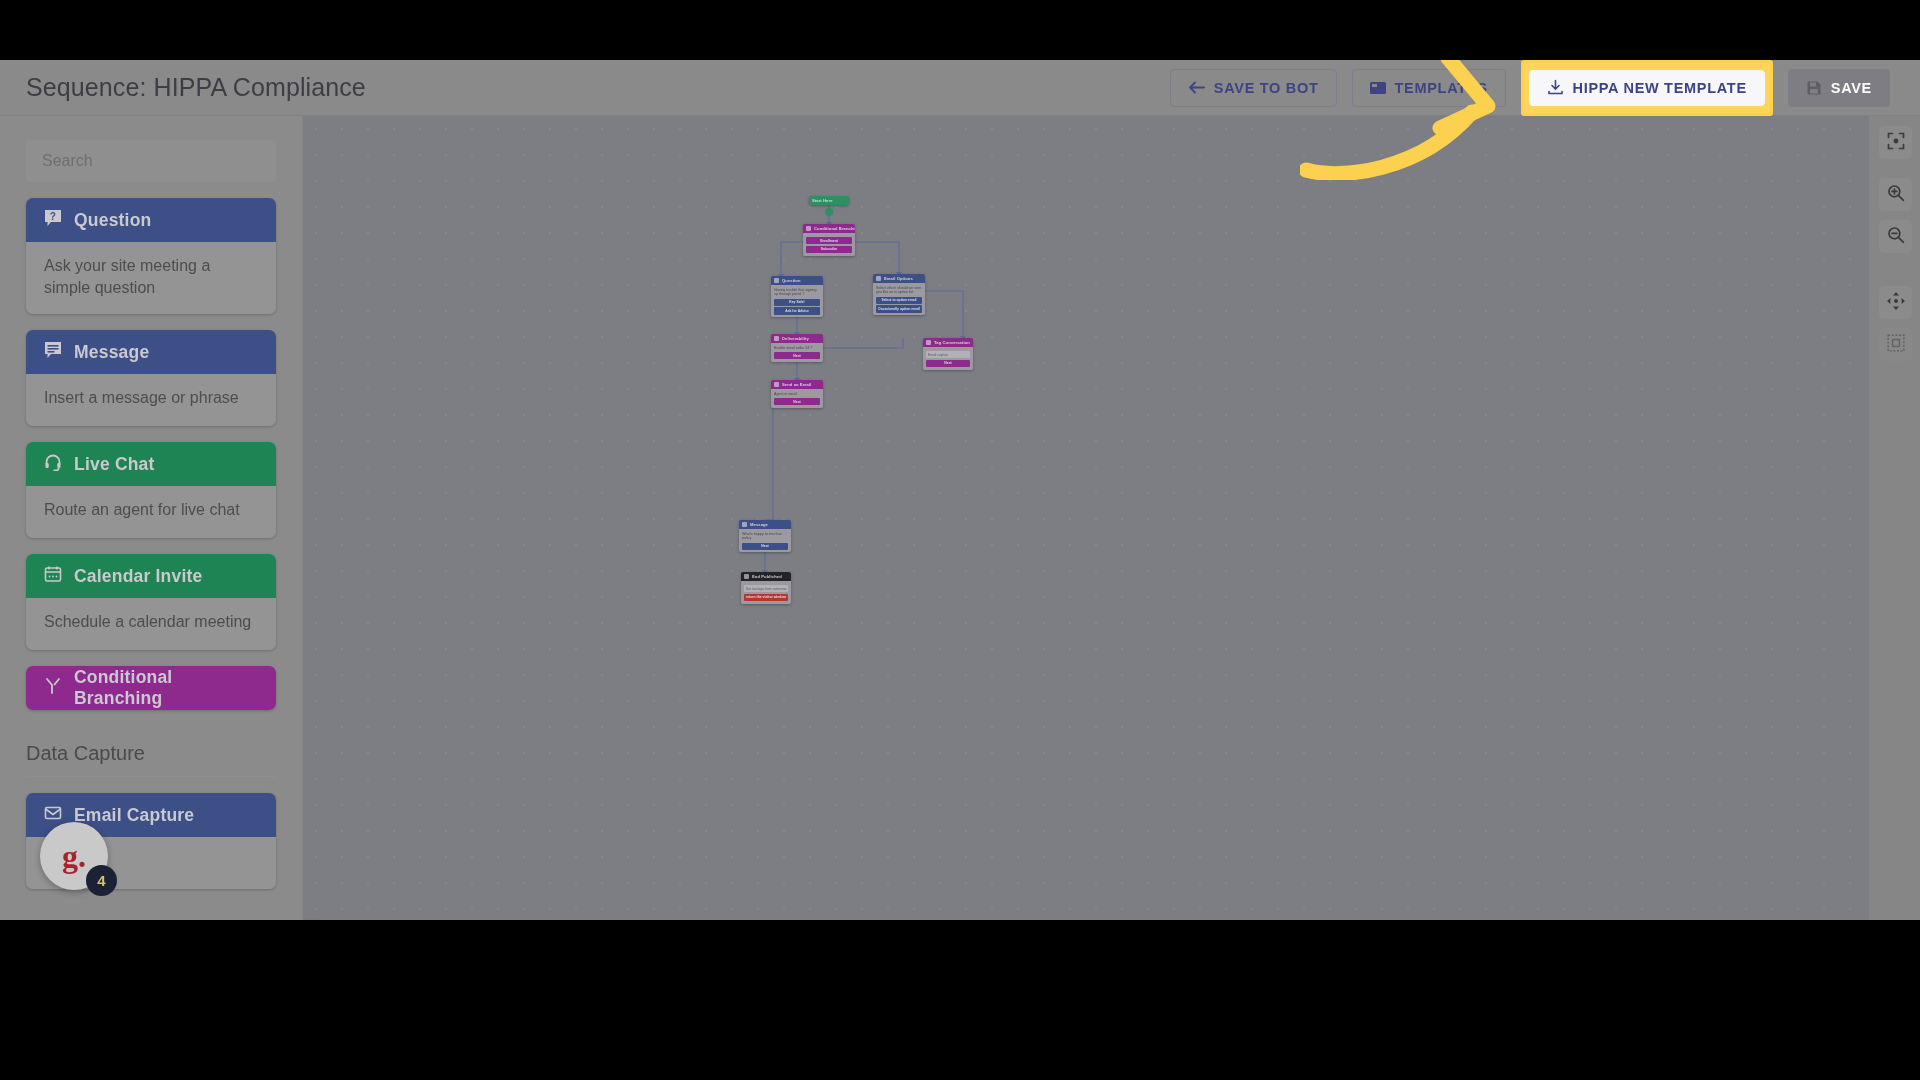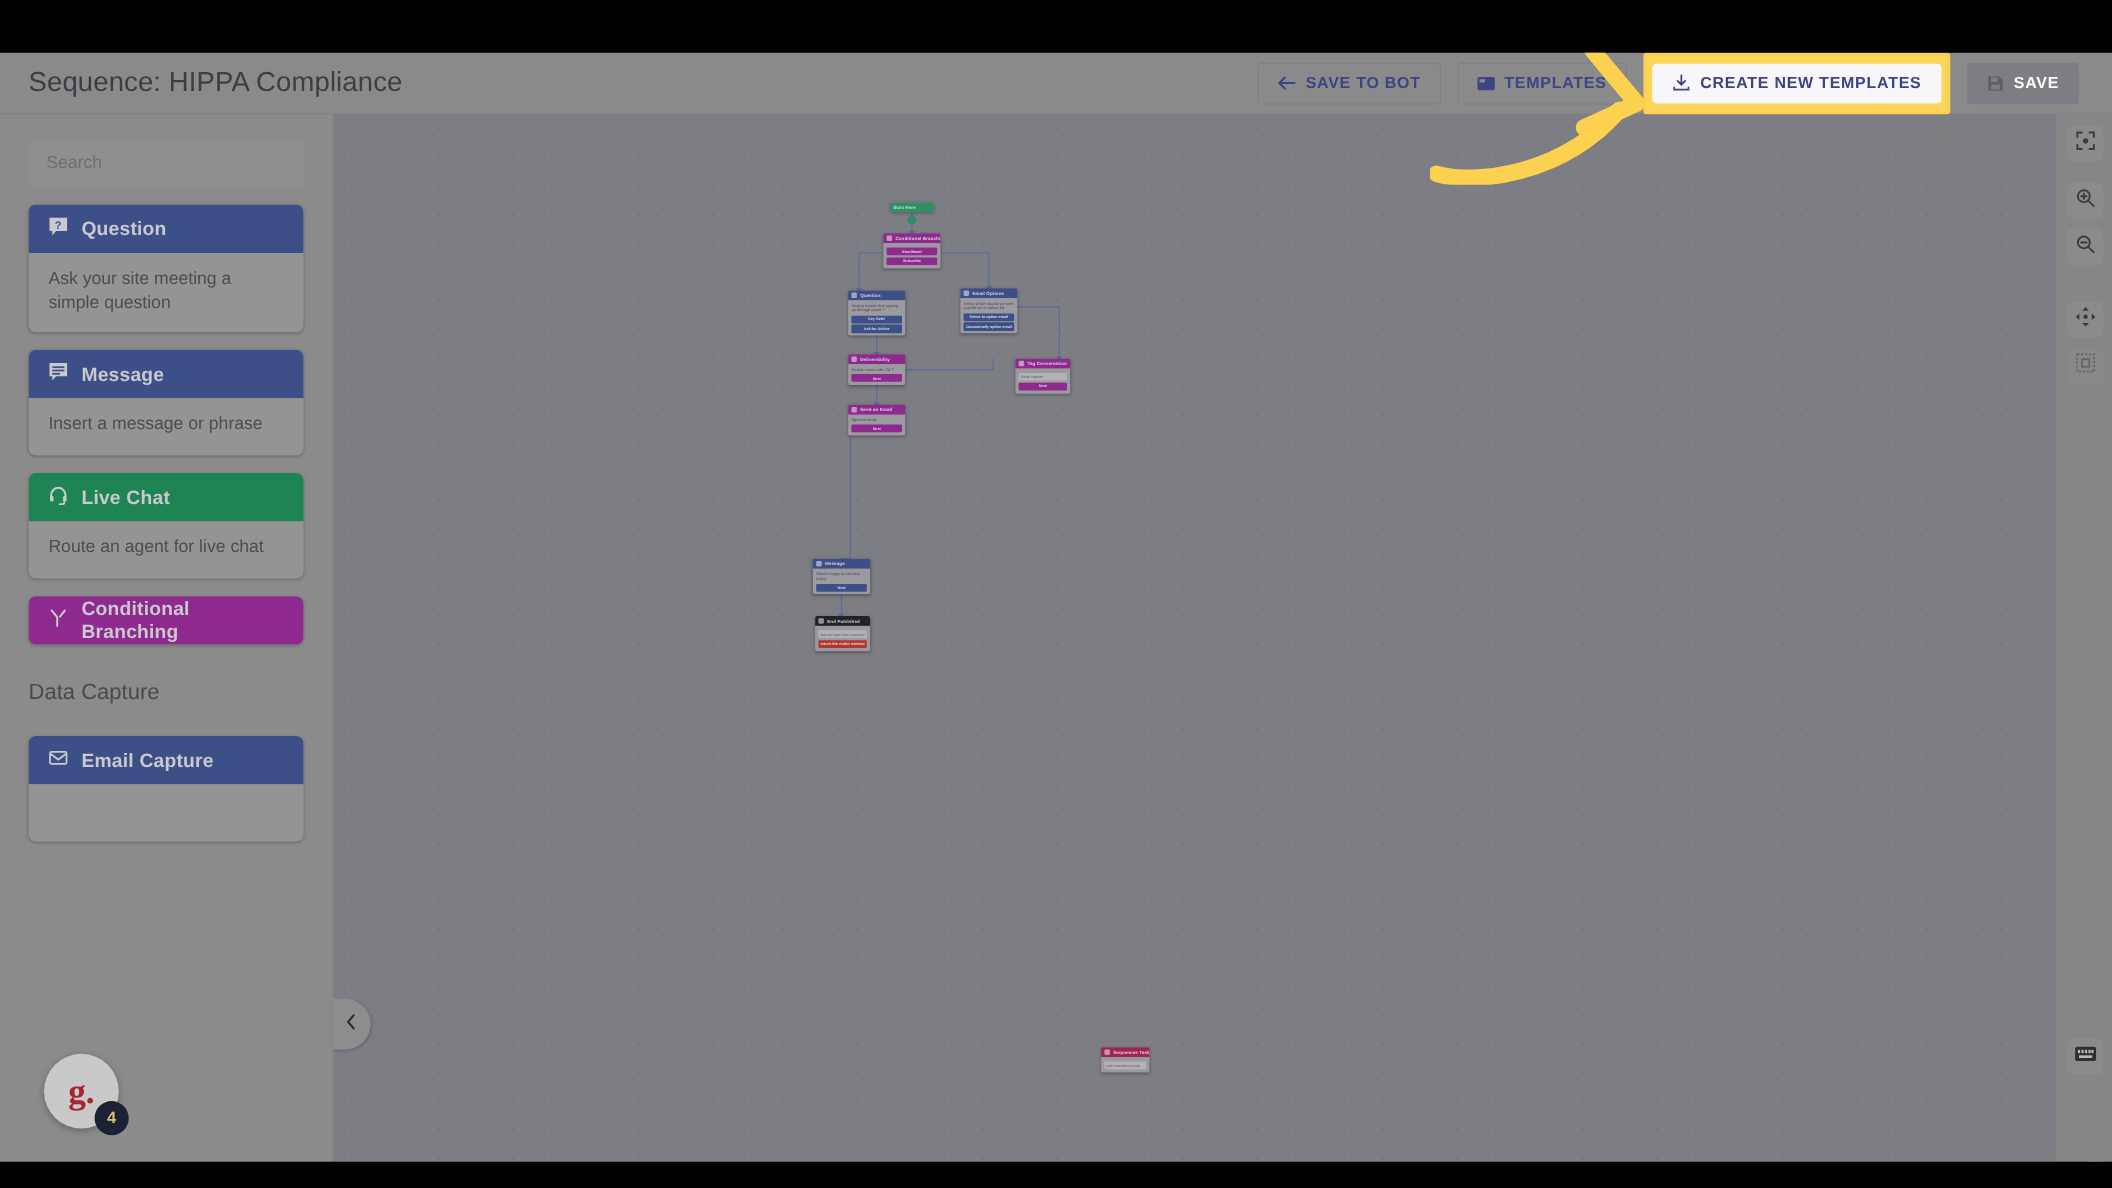--- a/index.html
+++ b/index.html
@@ -6,22 +6,22 @@
   html, body {
     width: 1920px; height: 1080px;
     overflow: hidden;
     background: #000;
     font-family: "Liberation Sans", sans-serif;
   }
 
   
   #app {
     position: absolute;
-    left: 0; top: 48px;
-    width: 1920px; height: 1008px;
+    left: 0; top: 60px;
+    width: 1920px; height: 860px;
     background: #868686;
     overflow: hidden;
   }
 
   
 
   
   #header {
     position: absolute;
     left: 0; top: 0;
@@ -342,21 +342,21 @@
       </button>
 
       <div id="highlight-frame">
         <button class="hbtn">
           <span>
             <svg width="17" height="17" viewBox="0 0 17 17" fill="none" stroke="#3e4383" stroke-width="1.6" stroke-linecap="round">
               <path d="M8.5 1.5v8M5 6.5l3.5 3.5L12 6.5"></path>
               <path d="M2 12.5v2h13v-2"></path>
             </svg>
           </span>
-          <span>CREATE NEW TEMPLATES</span>
+          <span>HIPPA NEW TEMPLATE</span>
         </button>
       </div>
 
       <button class="hbtn disabled">
         <span>
           <svg width="16" height="16" viewBox="0 0 16 16" fill="#5f5f63">
             <path d="M1.5 1.5h10L14.5 4.5v10h-13z"></path>
             <rect x="4" y="2.5" width="6" height="4" fill="#7d7d83"></rect>
             <rect x="4" y="9" width="8" height="4.5" fill="#7d7d83"></rect>
           </svg>
@@ -412,20 +412,35 @@
             <rect x="1.5" y="10" width="3.2" height="5" rx="1.3" fill="#c9c9cf" stroke="none"></rect>
             <rect x="13.3" y="10" width="3.2" height="5" rx="1.3" fill="#c9c9cf" stroke="none"></rect>
             <path d="M14.5 15v.5a1.8 1.8 0 01-1.8 1.8H9.5"></path>
           </svg>
         </span>
         <span>Live Chat</span>
       </div>
       <div class="block-body">Route an agent for live chat</div>
     </div>
 
+    <div class="block-card">
+      <div class="block-head" style="background:#1f8453">
+        <span class="nh-ic">
+          <svg width="18" height="18" viewBox="0 0 18 18" fill="none" stroke="#c9c9cf" stroke-width="1.6">
+            <rect x="1.5" y="3" width="15" height="13" rx="1.6"></rect>
+            <path d="M1.5 7h15M5 1.5v3M13 1.5v3"></path>
+            <circle cx="5.5" cy="11.5" r=".9" fill="#c9c9cf" stroke="none"></circle>
+            <circle cx="9" cy="11.5" r=".9" fill="#c9c9cf" stroke="none"></circle>
+            <circle cx="12.5" cy="11.5" r=".9" fill="#c9c9cf" stroke="none"></circle>
+          </svg>
+        </span>
+        <span>Calendar Invite</span>
+      </div>
+      <div class="block-body">Schedule a calendar meeting</div>
+    </div>
 
     <div class="block-card">
       <div class="block-head" style="background:#8e2a8e">
         <span class="nh-ic">
           <svg width="18" height="18" viewBox="0 0 18 18" fill="none" stroke="#c9c9cf" stroke-width="1.8" stroke-linecap="round">
             <path d="M3 2l5 6v8M15 2l-4.5 5.5"></path>
           </svg>
         </span>
         <span>Conditional Branching</span>
       </div>

